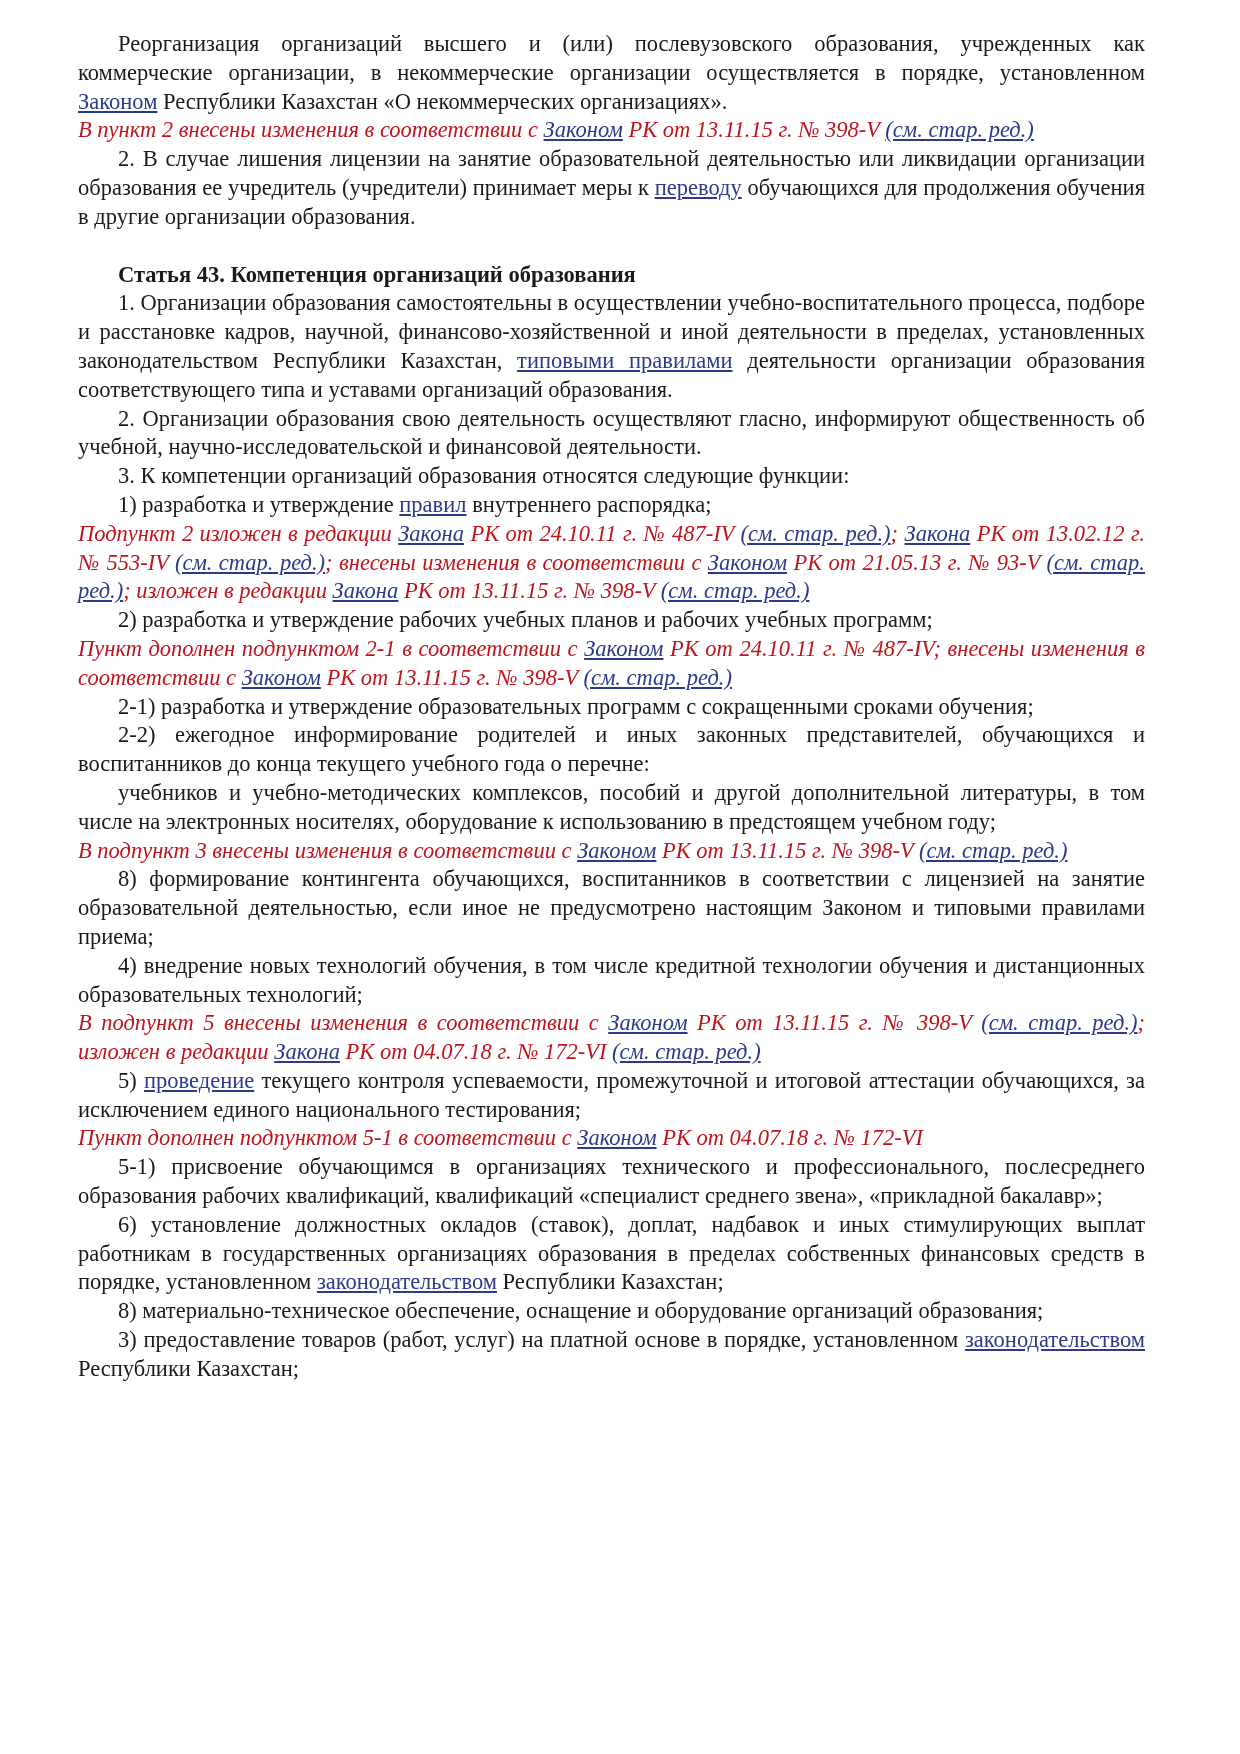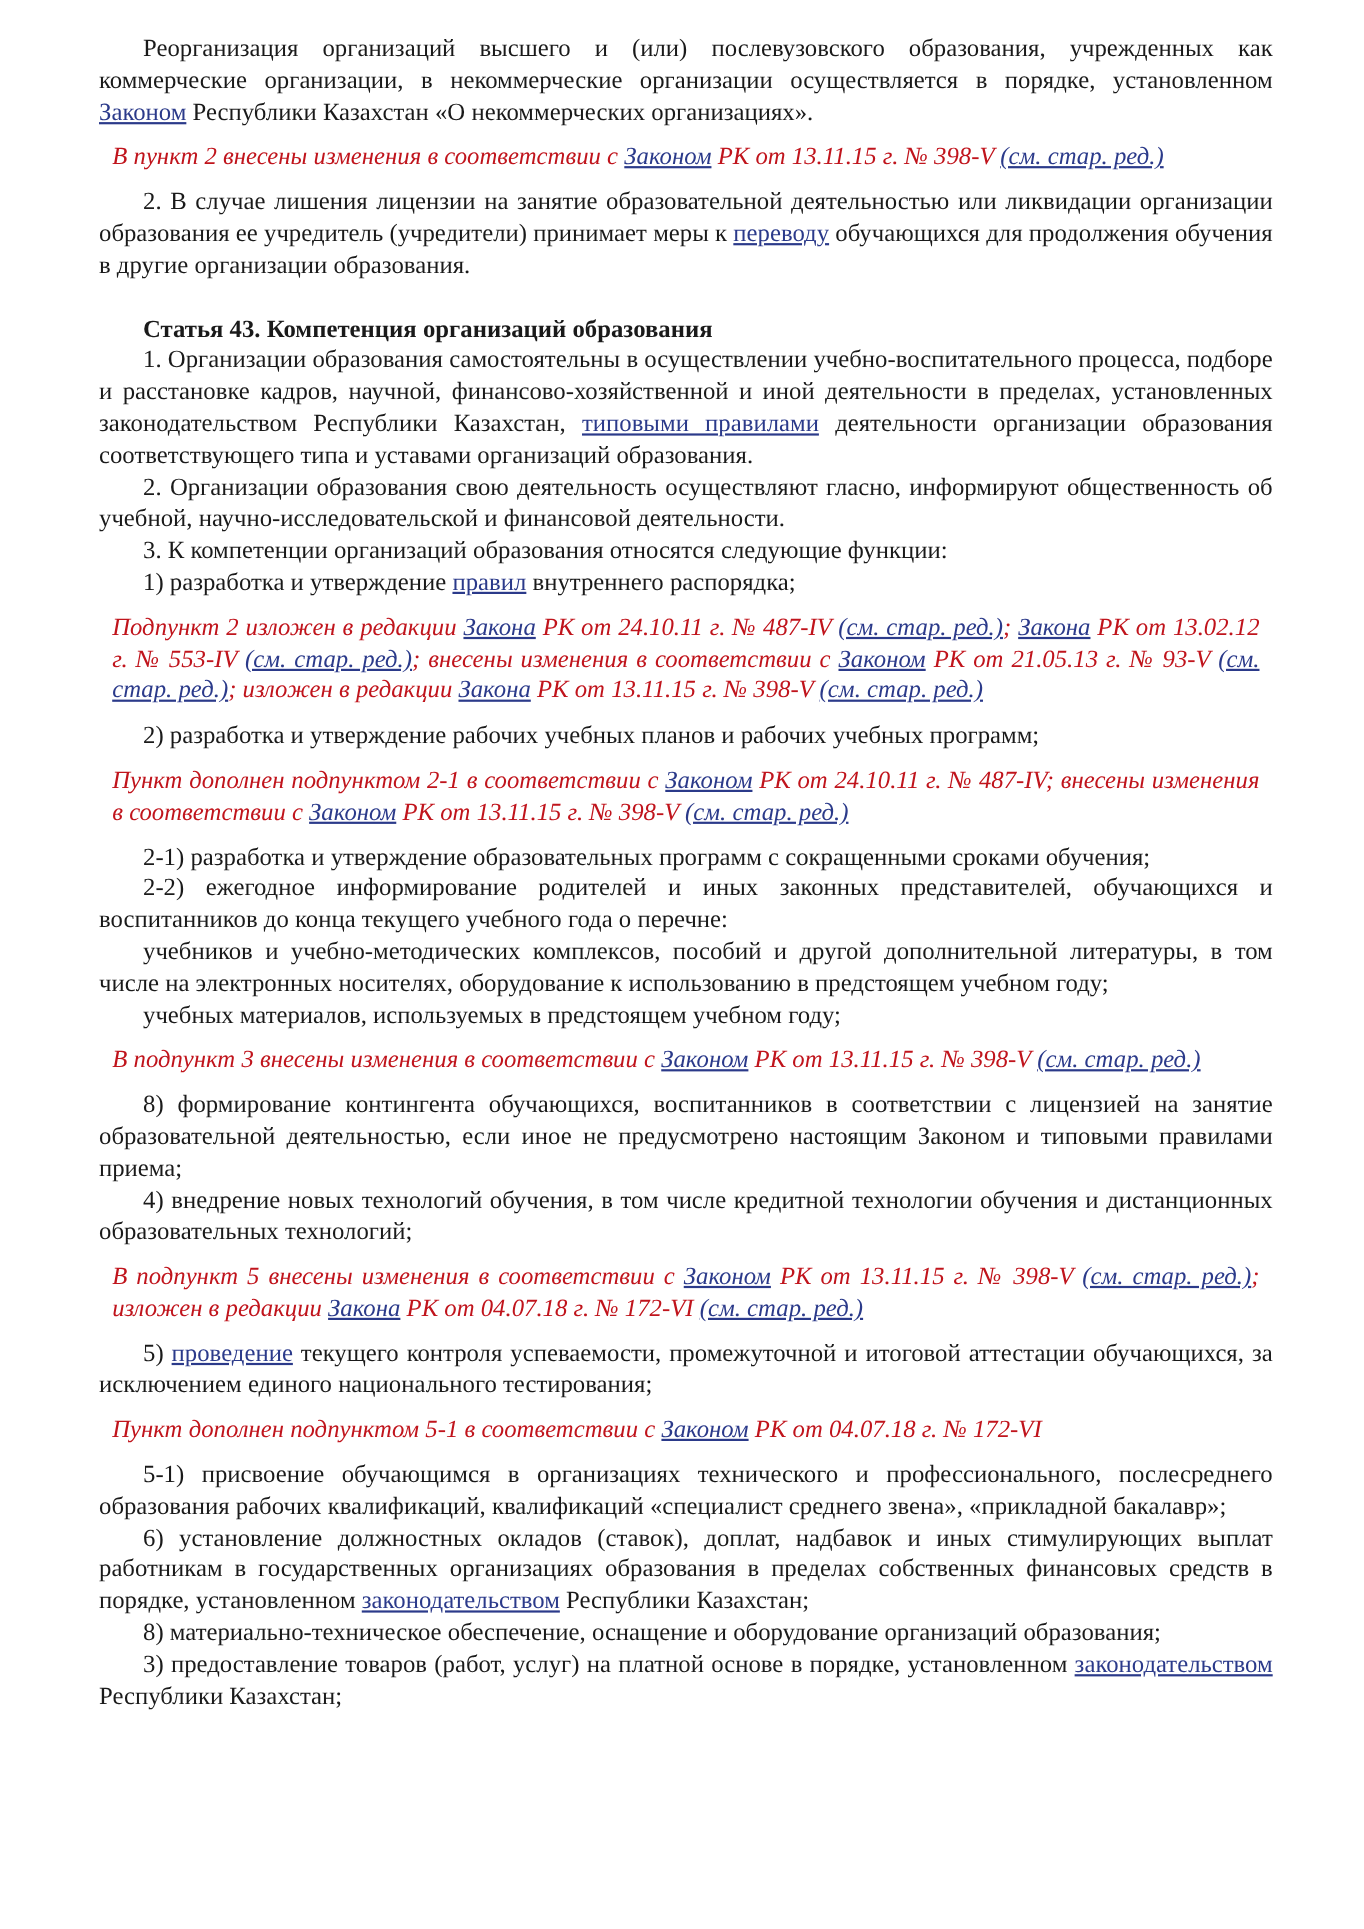--- a/index.html
+++ b/index.html
@@ -1,23 +1,23 @@
 <!DOCTYPE html>
 <html><head>
 <meta charset="utf-8">
 <style>
   html, body { margin: 0; padding: 0; background: #ffffff; }
   body { width: 1240px; height: 1754px; position: relative; overflow: hidden; }
   .page {
-    position: absolute; left: 90px; top: 30px; width: 1067px;
+    position: absolute; left: 78px; top: 30px; width: 1067px;
     font-family: "Liberation Serif", serif; font-size: 22.5px; line-height: 28.8px;
     color: #1a1a1a;
   }
   .p { text-align: justify; text-indent: 40px; margin: 0; }
-  .note { color: #c0141c; font-style: italic; text-align: justify; margin: 12px; }
+  .note { color: #c0141c; font-style: italic; text-align: justify; margin: 0; }
   .link { color: #2b3a8a; text-decoration: underline; }
   .head { font-weight: bold; text-indent: 40px; margin: 29px 0 0 0; }
 </style>
 </head>
 <body>
 
 <div class="page">
   <p class="p"><span>Реорганизация организаций высшего и (или) послевузовского образования, учрежденных как коммерческие организации, в некоммерческие организации осуществляется в порядке, установленном </span><a class="link">Законом</a><span> Республики Казахстан «О некоммерческих организациях».</span></p>
 
   <p class="note"><span>В пункт 2 внесены изменения в соответствии с </span><a class="link">Законом</a><span> РК от 13.11.15 г. № 398-V </span><a class="link">(см. стар. ред.)</a></p>
@@ -37,21 +37,20 @@
 
   <p class="p">2) разработка и утверждение рабочих учебных планов и рабочих учебных программ;</p>
 
   <p class="note"><span>Пункт дополнен подпунктом 2-1 в соответствии с </span><a class="link">Законом</a><span> РК от 24.10.11 г. № 487-IV; внесены изменения в соответствии с </span><a class="link">Законом</a><span> РК от 13.11.15 г. № 398-V </span><a class="link">(см. стар. ред.)</a></p>
 
   <p class="p">2-1) разработка и утверждение образовательных программ с сокращенными сроками обучения;</p>
 
 
   <p class="p">2-2) ежегодное информирование родителей и иных законных представителей, обучающихся и воспитанников до конца текущего учебного года о перечне:</p>
   <p class="p">учебников и учебно-методических комплексов, пособий и другой дополнительной литературы, в том числе на электронных носителях, оборудование к использованию в предстоящем учебном году;</p>
-  <p class="p">учебных материалов, используемых в предстоящем учебном году;</p>
 
   <p class="note"><span>В подпункт 3 внесены изменения в соответствии с </span><a class="link">Законом</a><span> РК от 13.11.15 г. № 398-V </span><a class="link">(см. стар. ред.)</a></p>
 
   <p class="p">8) формирование контингента обучающихся, воспитанников в соответствии с лицензией на занятие образовательной деятельностью, если иное не предусмотрено настоящим Законом и типовыми правилами приема;</p>
   <p class="p">4) внедрение новых технологий обучения, в том числе кредитной технологии обучения и дистанционных образовательных технологий;</p>
 
   <p class="note"><span>В подпункт 5 внесены изменения в соответствии с </span><a class="link">Законом</a><span> РК от 13.11.15 г. № 398-V </span><a class="link">(см. стар. ред.)</a><span>; изложен в редакции </span><a class="link">Закона</a><span> РК от 04.07.18 г. № 172-VI </span><a class="link">(см. стар. ред.)</a></p>
 
   <p class="p"><span>5) </span><a class="link">проведение</a><span> текущего контроля успеваемости, промежуточной и итоговой аттестации обучающихся, за исключением единого национального тестирования;</span></p>
 

